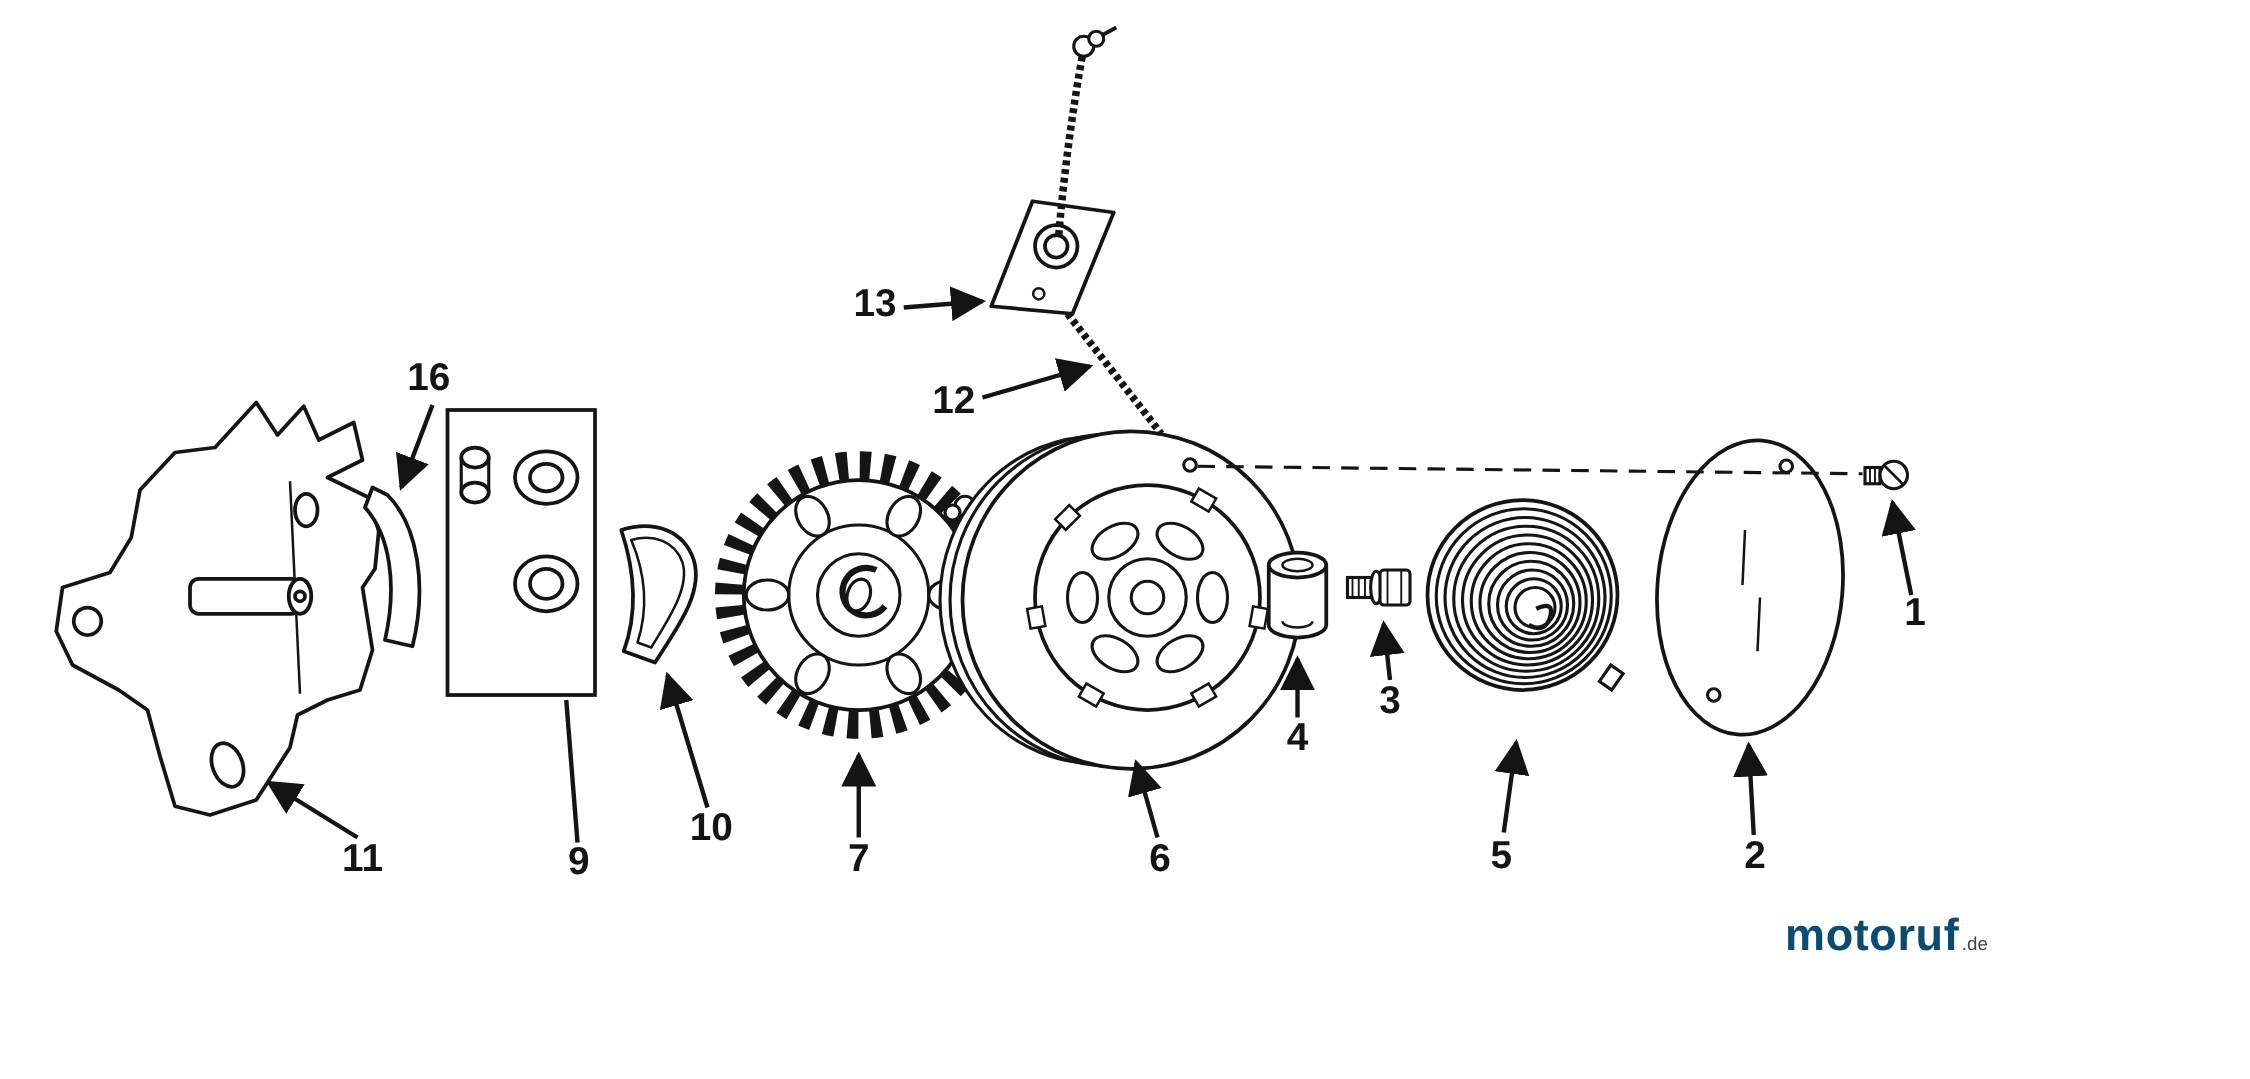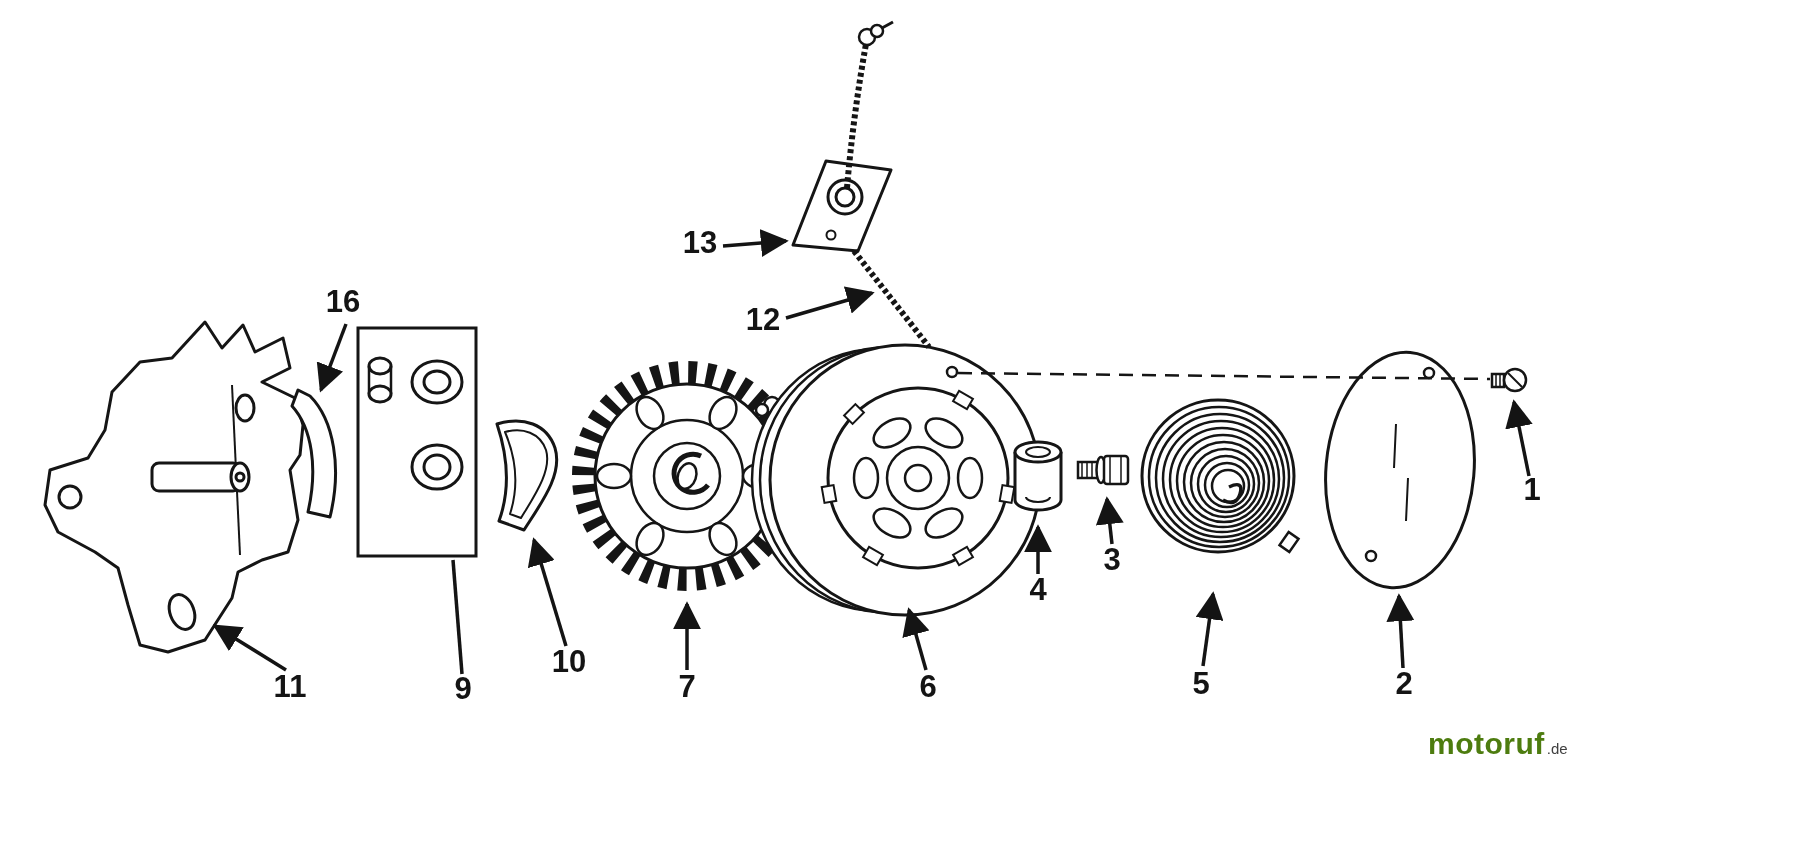--- a/index.html
+++ b/index.html
@@ -1,21 +1,21 @@
 <!DOCTYPE html>
 <html><head>
 <meta charset="utf-8">
 <style>
   html,body{margin:0;padding:0;background:#ffffff;}
   .canvas{position:relative;width:1800px;height:863px;background:#ffffff;overflow:hidden;
           font-family:"Liberation Sans",sans-serif;}
   .canvas svg{position:absolute;left:0;top:0;}
   .part-label{font-family:"Liberation Sans",sans-serif;font-weight:700;font-size:31px;fill:#141414;}
   .watermark{position:absolute;left:1428px;top:727px;display:flex;align-items:baseline;user-select:none;}
-  .wm-brand{font-weight:700;font-size:30px;color:#4d7c0f;letter-spacing:.5px;}
+  .wm-brand{font-weight:700;font-size:36px;color:#0c4a6e;letter-spacing:.5px;}
   .wm-tld{font-size:15px;color:#404040;margin-left:2px;}
 </style>
 </head>
 <body>
 
 <div class="canvas">
 <svg width="1800" height="863" viewBox="0 0 1800 863">
   <defs>
     <marker id="arrow" viewBox="0 0 10 10" refX="9" refY="5" markerWidth="8" markerHeight="8" orient="auto-start-reverse">
       <path d="M0,0 L10,5 L0,10 z" fill="#141414"></path>

